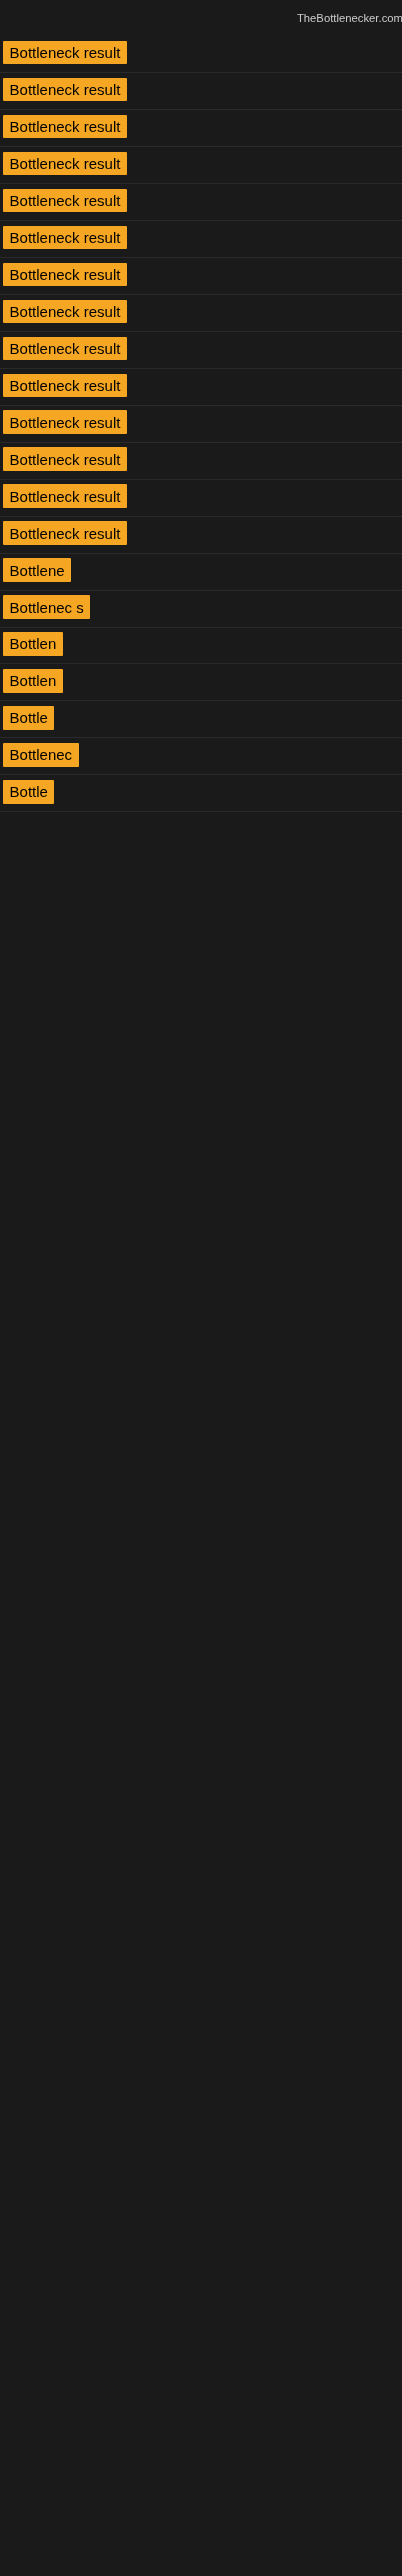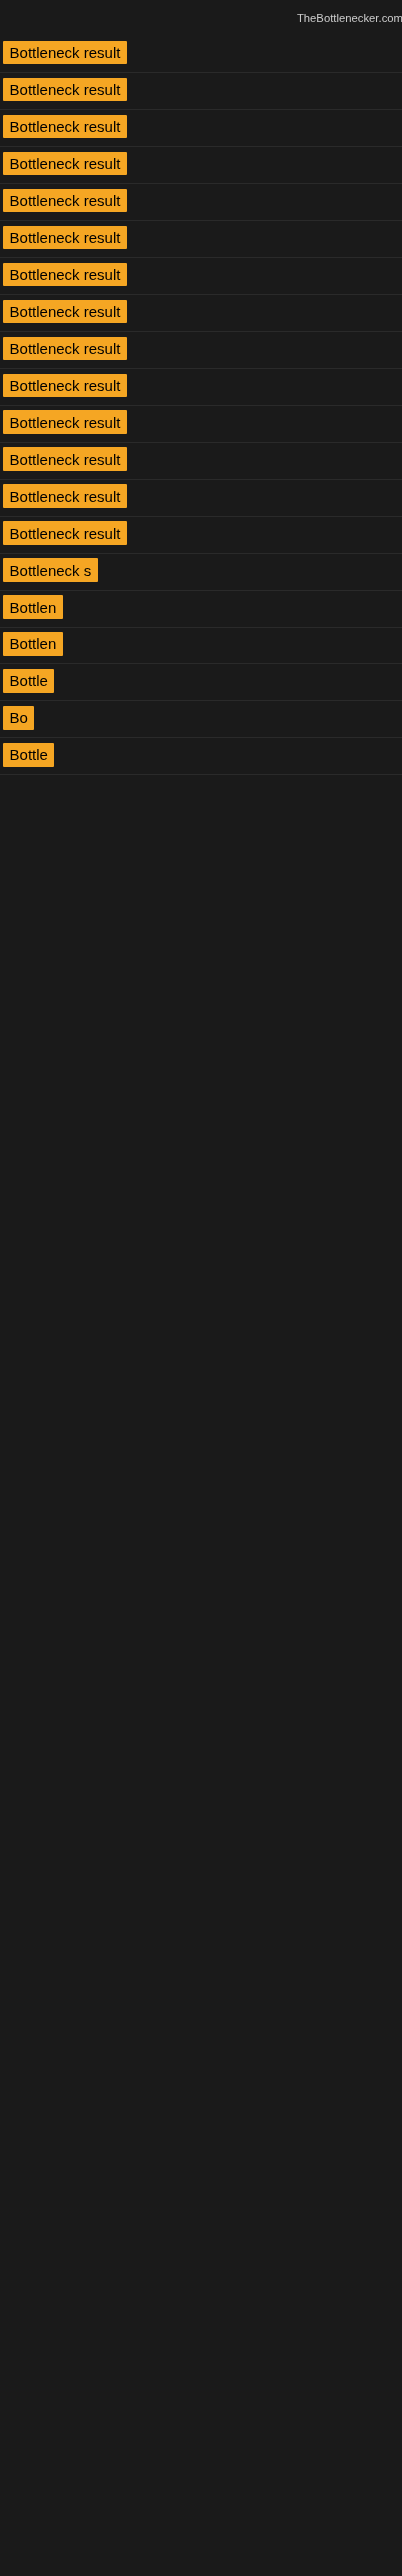--- a/index.html
+++ b/index.html
@@ -56,20 +56,21 @@
     <div class="result-row"><span class="bottleneck-badge">Bottleneck result</span></div>
     <div class="result-row"><span class="bottleneck-badge">Bottleneck result</span></div>
     <div class="result-row"><span class="bottleneck-badge">Bottleneck result</span></div>
     <div class="result-row"><span class="bottleneck-badge">Bottleneck result</span></div>
     <div class="result-row"><span class="bottleneck-badge">Bottleneck result</span></div>
     <div class="result-row"><span class="bottleneck-badge">Bottleneck result</span></div>
     <div class="result-row"><span class="bottleneck-badge">Bottleneck result</span></div>
     <div class="result-row"><span class="bottleneck-badge">Bottleneck result</span></div>
     <div class="result-row"><span class="bottleneck-badge">Bottleneck result</span></div>
     <div class="result-row"><span class="bottleneck-badge">Bottleneck result</span></div>
-    <div class="result-row"><span class="bottleneck-badge">Bottleneck s</span></div>
+    <div class="result-row"><span class="bottleneck-badge">Bottlene</span></div>
+    <div class="result-row"><span class="bottleneck-badge">Bottlenec s</span></div>
     <div class="result-row"><span class="bottleneck-badge">Bottlen</span></div>
     <div class="result-row"><span class="bottleneck-badge">Bottlen</span></div>
     <div class="result-row"><span class="bottleneck-badge">Bottle</span></div>
-    <div class="result-row"><span class="bottleneck-badge">Bo</span></div>
+    <div class="result-row"><span class="bottleneck-badge">Bottlenec</span></div>
     <div class="result-row"><span class="bottleneck-badge">Bottle</span></div>
   </div>
 
 
 </body></html>

